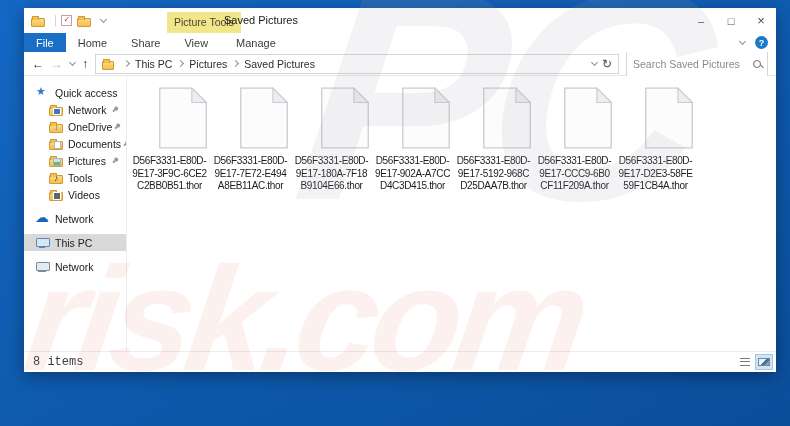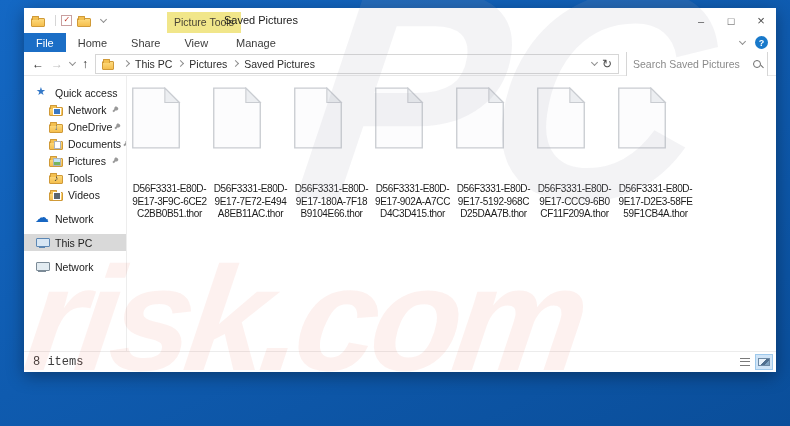--- a/index.html
+++ b/index.html
@@ -97,22 +97,22 @@
   .i-videos-folder-icon::after { content: ""; position: absolute; right: 1px; bottom: 0; width: 6.5px; height: 5.5px; background: #5b6670; border: 1px solid #fff; }
   .i-onedrive-cloud-icon::before { content: "☁"; position: absolute; top: -4px; left: -1px; font-size: 14px; color: #1766c2; }
   .i-computer-icon::before { content: ""; position: absolute; top: 1px; left: 0; width: 12px; height: 7.5px; background: #d7e6f4; border: 1px solid #5c87b4; border-radius: 1px; }
   .i-computer-icon::after { content: ""; position: absolute; top: 10px; left: 3px; width: 6px; height: 1.5px; background: #5c87b4; }
   .i-network-icon::before { content: ""; position: absolute; top: 1px; left: 0; width: 12px; height: 7.5px; background: #e2ebf1; border: 1px solid #7c8b97; border-radius: 1px; }
   .i-network-icon::after { content: ""; position: absolute; top: 10px; left: 2px; width: 8px; height: 1.5px; background: #7c8b97; }
 
   .content { flex: 1; border-left: 1px solid #ededed; overflow: hidden; }
   .file-grid { display: flex; align-items: flex-start; padding: 6px 0 0 2px; }
   .tile {
-    width: 81px; flex: 0 0 81px; display: flex; flex-direction: column; align-items: flex-start;
-    padding: 4px 1px 6px; border: 1px solid transparent; gap: 28px;
+    width: 81px; flex: 0 0 81px; display: flex; flex-direction: column; align-items: flex-end;
+    padding: 4px 1px 6px; border: 1px solid transparent;
   }
   .tile.selected { border-color: var(--selection-border, #a3d0f0); background: var(--selection-fill, #f3f9fe); }
   .tile svg { margin-bottom: 6px; }
   .fname {
     font-size: 10px; line-height: 12.5px; letter-spacing: -0.35px; text-align: center;
     color: #1c1c1c; word-break: break-all; width: 100%;
   }
 
   
   .statusbar { height: 21px; border-top: 1px solid #ececec; background: #fff; display: flex; align-items: center; justify-content: space-between; padding: 0 3px 0 9px; }

